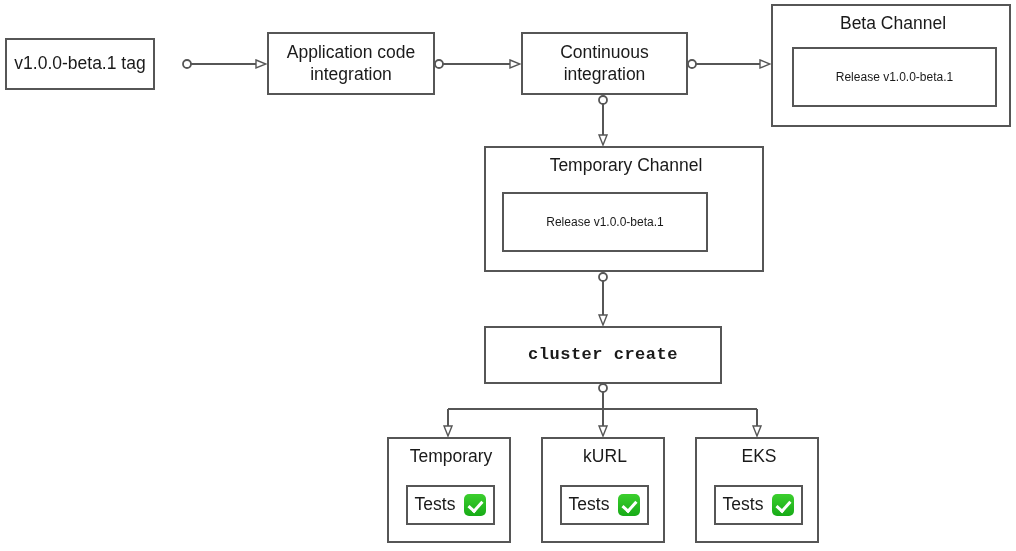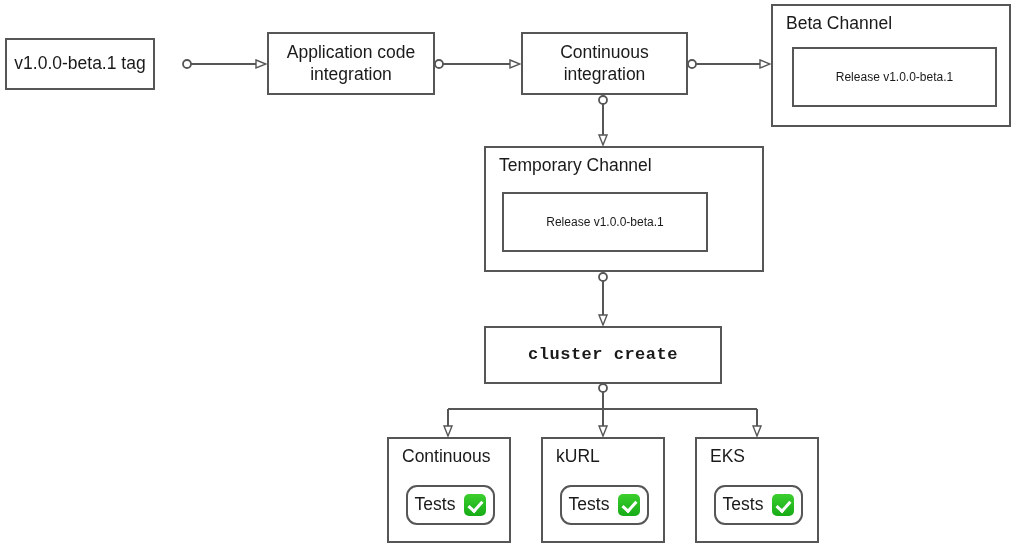--- a/index.html
+++ b/index.html
@@ -37,24 +37,24 @@
     text-align: center;
     color: #1a1a1a;
     font-size: 17.5px;
     line-height: 1.22;
   }
   .node.container {
     display: block;
   }
   .container-title {
     position: absolute;
-    left: 13px;
+    left: 4px;
     right: 0;
     top: 7px;
-    text-align: left;
+    text-align: center;
     font-size: 17.5px;
     color: #1a1a1a;
     line-height: 1.2;
   }
   .node.mono {
     font-family: "Liberation Mono", "DejaVu Sans Mono", monospace;
     font-weight: bold;
     font-size: 17px;
     letter-spacing: 0.5px;
   }
@@ -65,21 +65,20 @@
     background: #ffffff;
     display: flex;
     align-items: center;
     justify-content: center;
     font-size: 12px;
     color: #1a1a1a;
   }
   .inner.tests {
     gap: 9px;
     font-size: 17.5px;
-    border-radius: 11px;
   }
   .check {
     display: inline-block;
     width: 22px;
     height: 22px;
     border-radius: 5px;
     background: #22bb22;
     background-image: linear-gradient(#3ccf2e, #17ab17);
     position: relative;
     flex: 0 0 auto;
@@ -170,21 +169,21 @@
     <div class="inner" style="left:16px; top:44px; width:206px; height:60px;">
       <span>Release v1.0.0-beta.1</span>
     </div>
   </div>
 
   <div class="node mono" style="left:484px; top:326px; width:238px; height:58px;">
     <span>cluster create</span>
   </div>
 
   <div class="node container" style="left:387px; top:437px; width:124px; height:106px;">
-    <div class="container-title">Continuous</div>
+    <div class="container-title">Temporary</div>
     <div class="inner tests" style="left:17px; top:46px; width:89px; height:40px;">
       <span>Tests</span>
       <span class="check"></span>
     </div>
   </div>
 
   <div class="node container" style="left:541px; top:437px; width:124px; height:106px;">
     <div class="container-title">kURL</div>
     <div class="inner tests" style="left:17px; top:46px; width:89px; height:40px;">
       <span>Tests</span>

